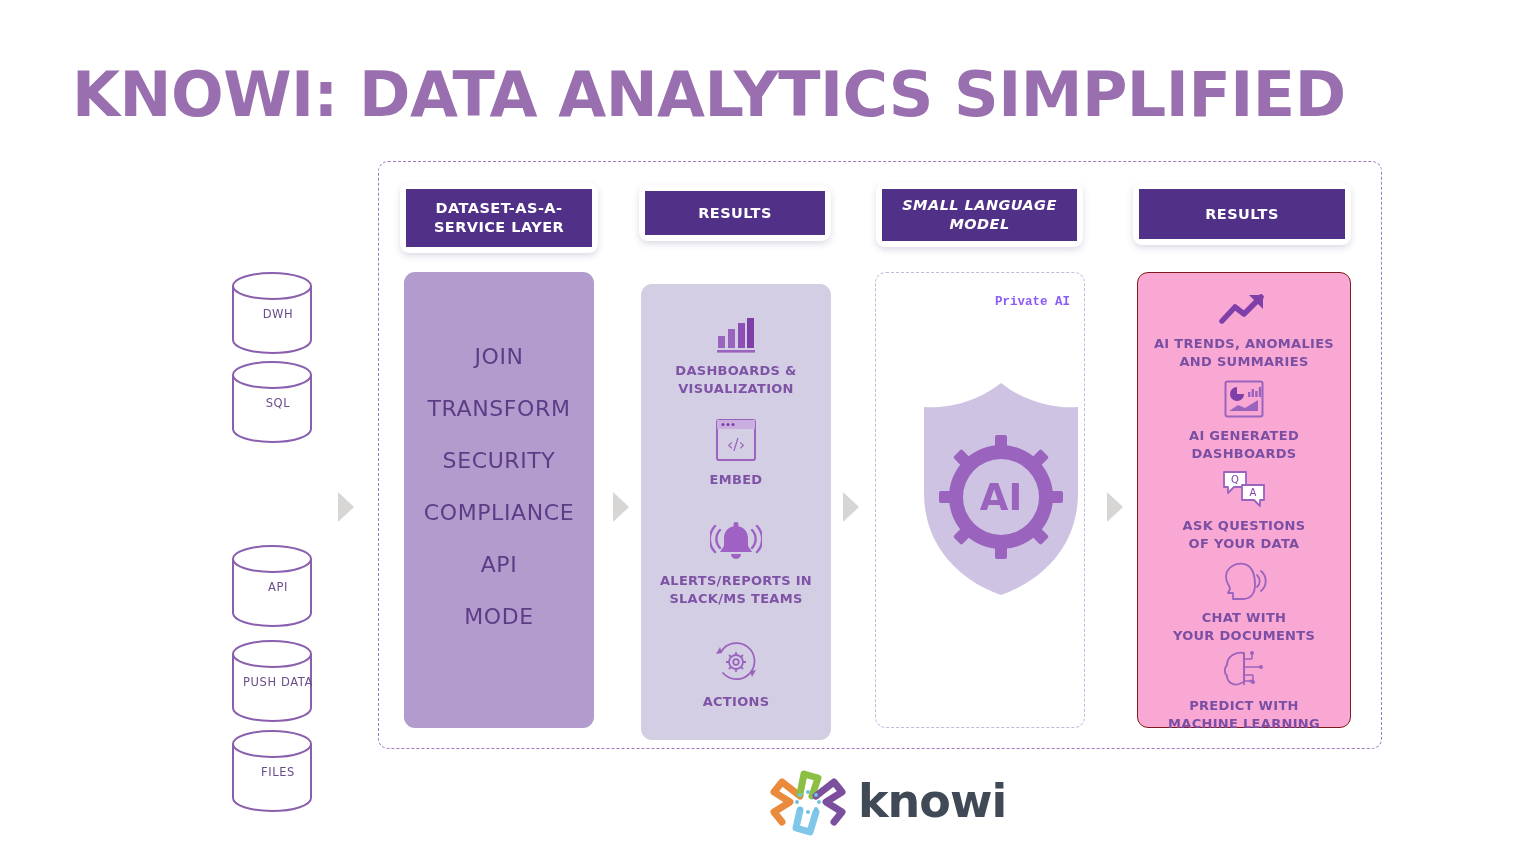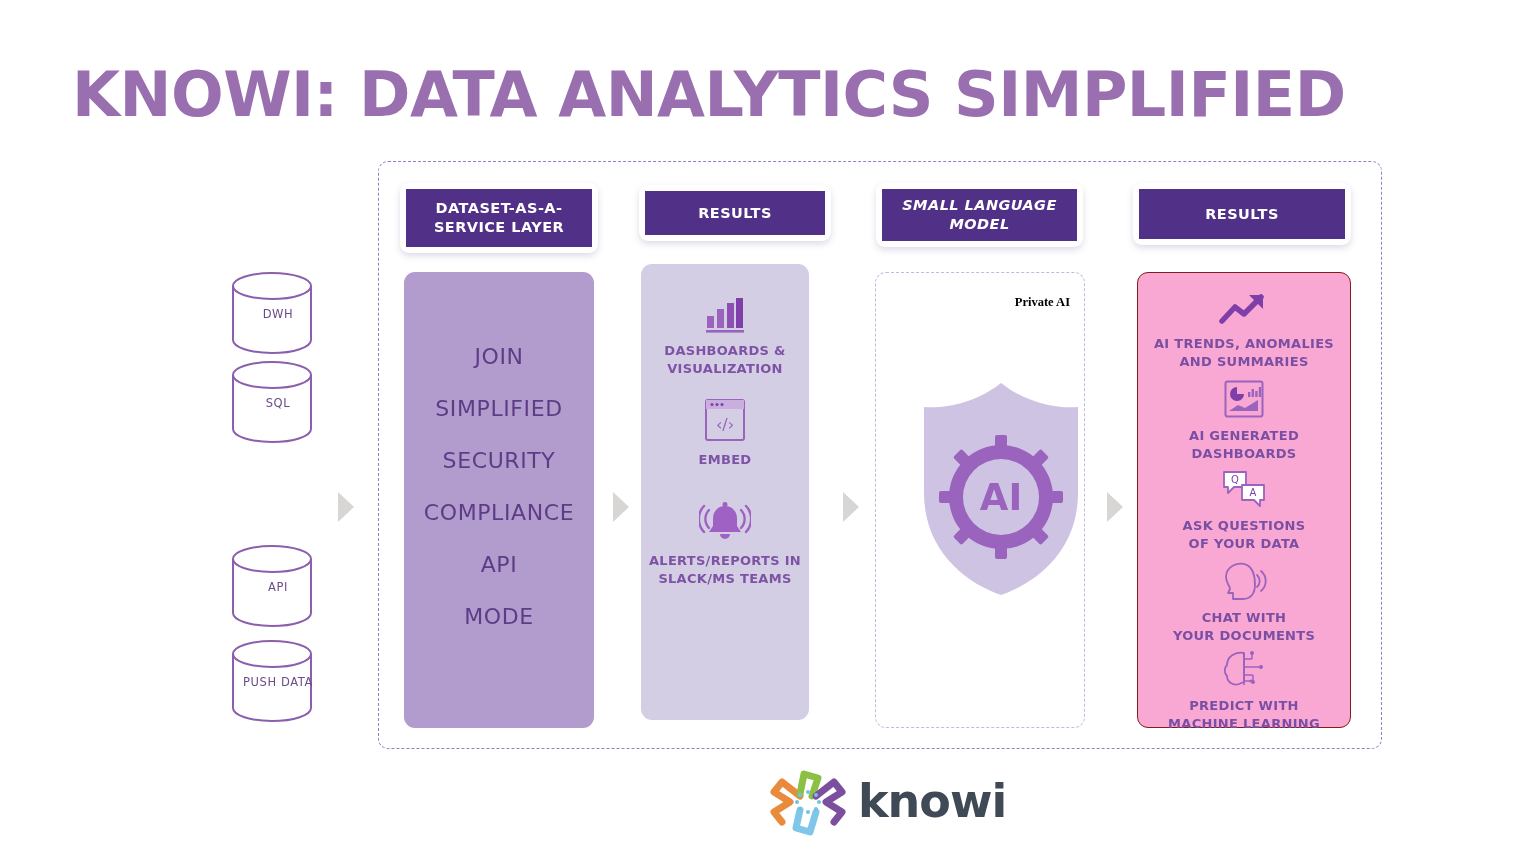--- a/index.html
+++ b/index.html
@@ -118,22 +118,22 @@
     border-bottom: 15px solid transparent;
     border-left: 16px solid #d8d6d4;
   }
 
   
   #private-ai {
     position: absolute;
     right: 14px; top: 22px;
     font-size: 12.5px;
     font-weight: 700;
-    color: #000000;
-    font-family: Liberation Serif, serif;
+    color: #8b5cf6;
+    font-family: Liberation Mono, monospace;
   }
 
   
   #logo-wrap {
     position: absolute;
     left: 770px; top: 766px;
     display: flex; align-items: center; gap: 12px;
   }
   #logo-text {
     font-size: 46px;
@@ -179,46 +179,53 @@
   </div>
 
   <div class="cyl" style="left:230px; top:640px; width:84px; height:82px;">
     <svg width="84" height="82" viewBox="0 0 84 82">
       <path d="M3 14 v54 a39 13 0 0 0 78 0 v-54" fill="#ffffff" stroke="#8a5fae" stroke-width="2"></path>
       <ellipse cx="42" cy="14" rx="39" ry="13" fill="#ffffff" stroke="#8a5fae" stroke-width="2"></ellipse>
     </svg>
     <div class="cyl-label">PUSH DATA</div>
   </div>
 
+  <div class="cyl" style="left:230px; top:730px; width:84px; height:82px;">
+    <svg width="84" height="82" viewBox="0 0 84 82">
+      <path d="M3 14 v54 a39 13 0 0 0 78 0 v-54" fill="#ffffff" stroke="#8a5fae" stroke-width="2"></path>
+      <ellipse cx="42" cy="14" rx="39" ry="13" fill="#ffffff" stroke="#8a5fae" stroke-width="2"></ellipse>
+    </svg>
+    <div class="cyl-label">FILES</div>
+  </div>
 
   <div class="arrow" style="left:338px; top:492px;"></div>
 
   <div class="hdr-card" style="left:400px; top:183px; width:198px; height:70px;">
     <div class="hdr-badge" style="white-space:pre-line;">DATASET-AS-A-
 SERVICE LAYER</div>
   </div>
 
   <div class="panel panel-daas" style="left:404px; top:272px; width:190px; height:456px;">
     <div class="daas-list">
       <div class="daas-word">JOIN</div>
-      <div class="daas-word">SIMPLIFIED</div>
+      <div class="daas-word">TRANSFORM</div>
       <div class="daas-word">SECURITY</div>
       <div class="daas-word">COMPLIANCE</div>
       <div class="daas-word">API</div>
       <div class="daas-word">MODE</div>
     </div>
   </div>
 
   <div class="arrow" style="left:613px; top:492px;"></div>
 
   <div class="hdr-card" style="left:639px; top:185px; width:192px; height:56px;">
     <div class="hdr-badge">RESULTS</div>
   </div>
 
-  <div class="panel panel-res1" style="left:641px; top:264px; width:168px; height:456px;">
+  <div class="panel panel-res1" style="left:641px; top:284px; width:190px; height:456px;">
 
     <div class="feat" style="top:30px;">
       <div class="feat-icon">
         <svg width="42" height="40" viewBox="0 0 42 40">
           <rect x="3" y="22" width="7" height="12" fill="#9a63bd"></rect>
           <rect x="13" y="15" width="7" height="19" fill="#9a63bd"></rect>
           <rect x="23" y="9" width="7" height="25" fill="#8d4fb3"></rect>
           <rect x="32" y="4" width="7" height="30" fill="#7e3fa8"></rect>
           <rect x="2" y="36" width="38" height="2.6" fill="#9a63bd"></rect>
         </svg>
@@ -250,20 +257,35 @@
           <path d="M10 10 a13 13 0 0 0 0 18" fill="none" stroke="#a061c4" stroke-width="2.4" stroke-linecap="round"></path>
           <path d="M5 6 a19 19 0 0 0 0 26" fill="none" stroke="#a061c4" stroke-width="2.4" stroke-linecap="round"></path>
           <path d="M42 10 a13 13 0 0 1 0 18" fill="none" stroke="#a061c4" stroke-width="2.4" stroke-linecap="round"></path>
           <path d="M47 6 a19 19 0 0 1 0 26" fill="none" stroke="#a061c4" stroke-width="2.4" stroke-linecap="round"></path>
         </svg>
       </div>
       <div class="feat-label">ALERTS/REPORTS IN
 SLACK/MS TEAMS</div>
     </div>
 
+    <div class="feat" style="top:355px;">
+      <div class="feat-icon">
+        <svg width="46" height="46" viewBox="0 0 46 46">
+          <path d="M8 13 a18 18 0 1 1 2 21" fill="none" stroke="#9a63bd" stroke-width="1.8" stroke-linecap="round"></path>
+          <path d="M7 8 l2 6 l-6 1 z" fill="#9a63bd"></path>
+          <path d="M39 38 l-2-6 l6-1 z" fill="#9a63bd"></path>
+          <g fill="none" stroke="#9a63bd" stroke-width="1.8">
+            <circle cx="23" cy="23" r="7"></circle>
+            <circle cx="23" cy="23" r="2.8"></circle>
+            <path d="M23 13 v3 M23 30 v3 M13 23 h3 M30 23 h3 M16 16 l2 2 M28 28 l2 2 M30 16 l-2 2 M16 30 l2-2"></path>
+          </g>
+        </svg>
+      </div>
+      <div class="feat-label">ACTIONS</div>
+    </div>
   </div>
 
   <div class="arrow" style="left:843px; top:492px;"></div>
 
   <div class="hdr-card" style="left:876px; top:183px; width:207px; height:64px;">
     <div class="hdr-badge" style="white-space:pre-line;font-style:italic;">SMALL LANGUAGE
 MODEL</div>
   </div>
 
   <div class="panel panel-slm" style="left:875px; top:272px; width:210px; height:456px;">

